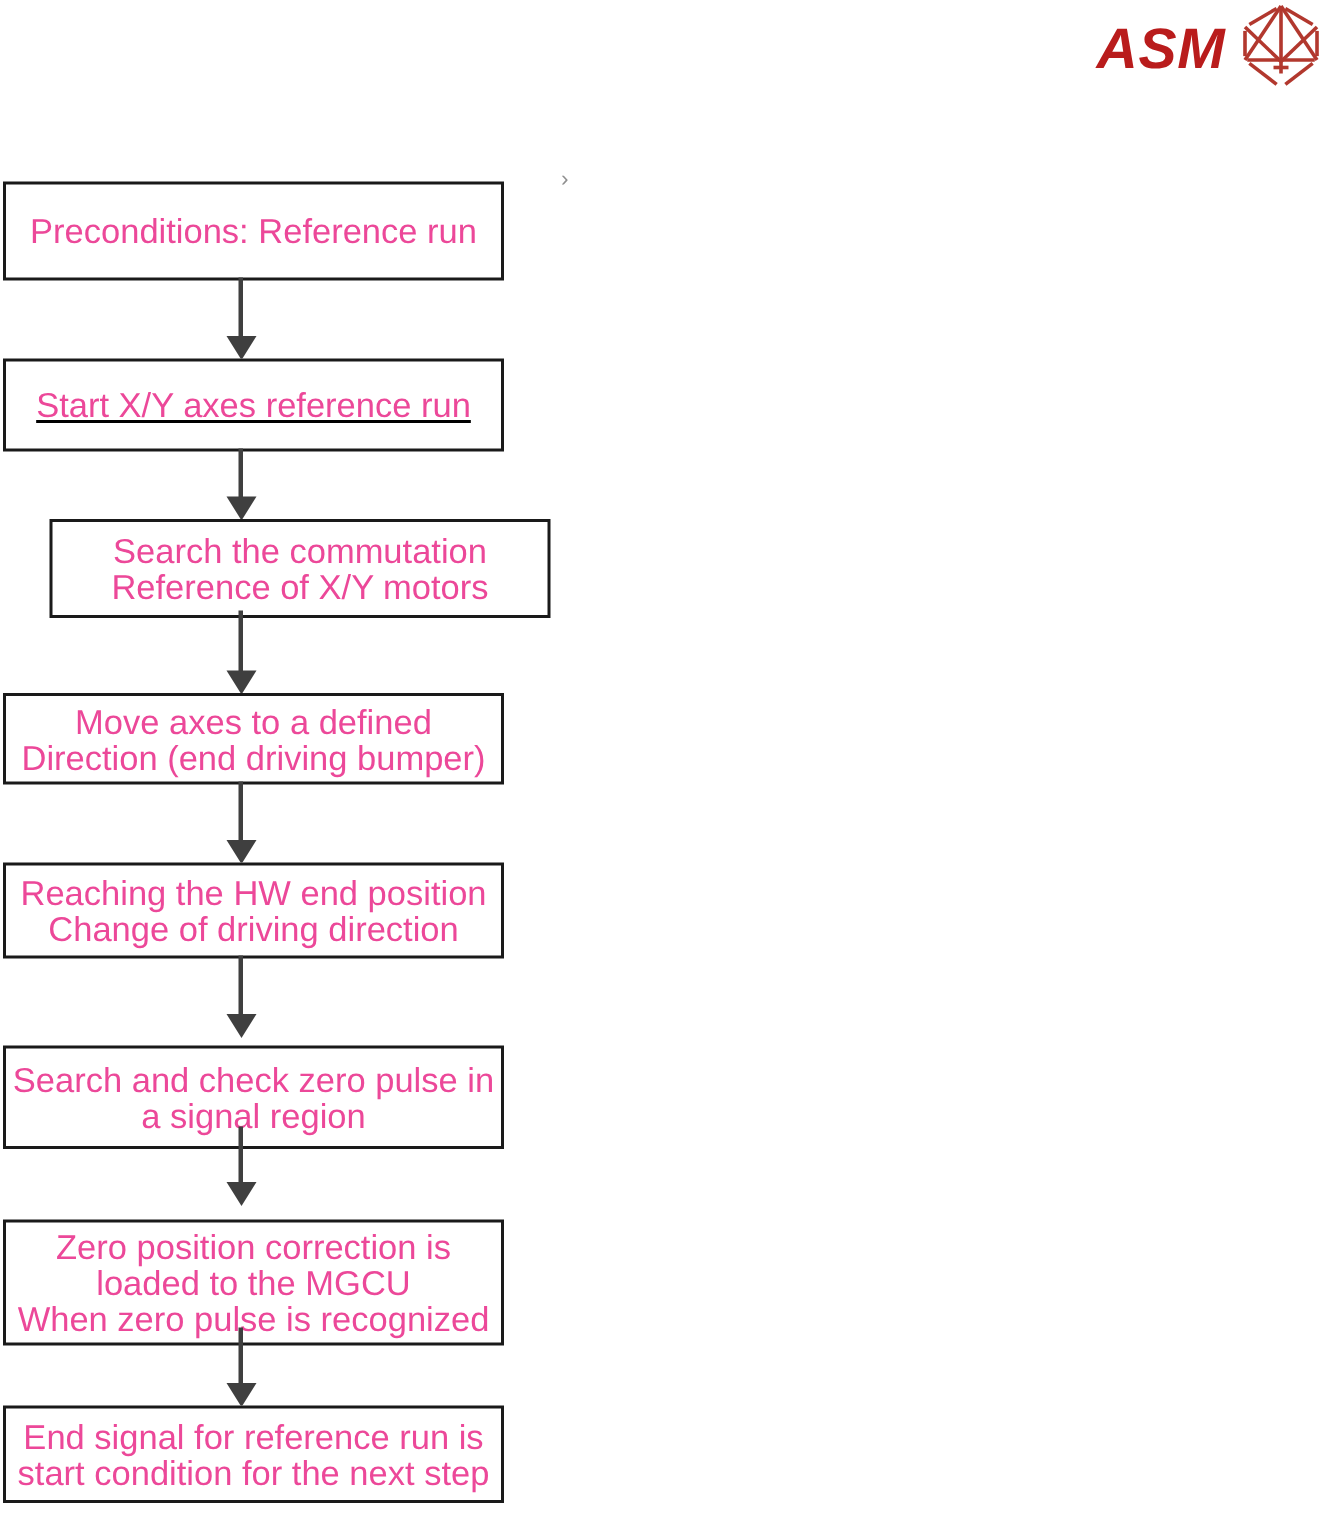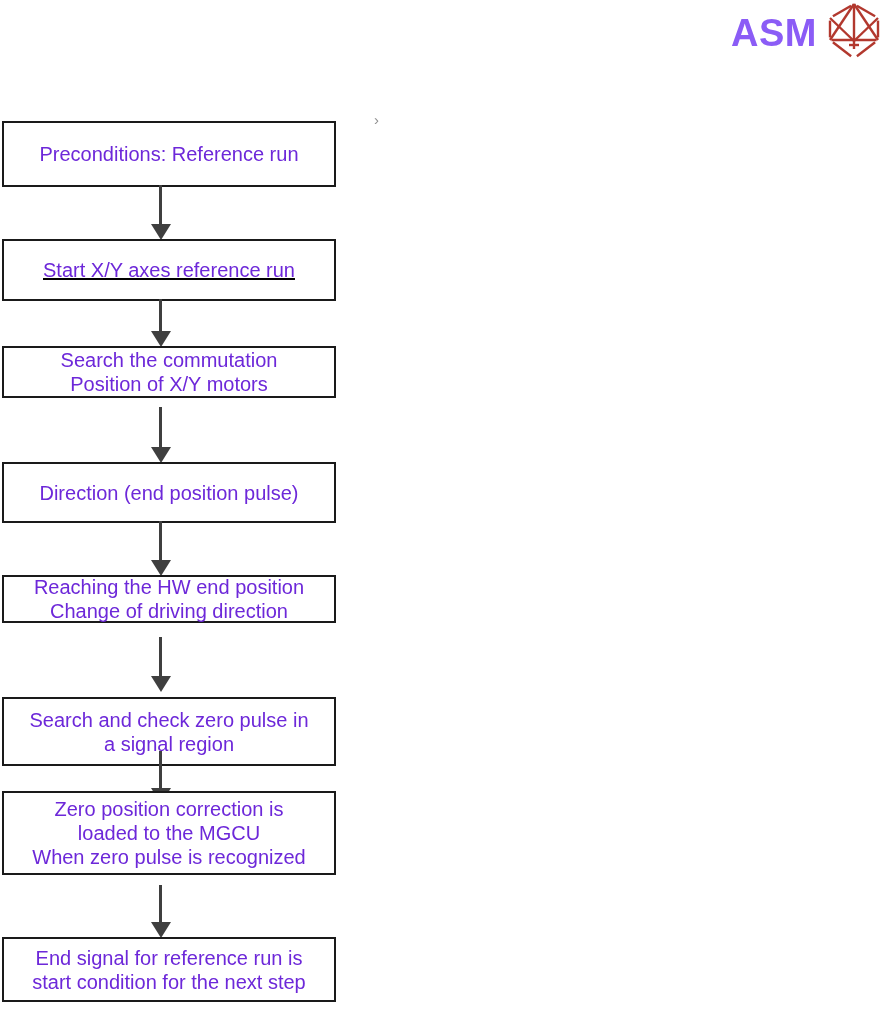--- a/index.html
+++ b/index.html
@@ -63,23 +63,23 @@
     box-sizing: border-box;
     border: 2px solid var(--box-border, #1a1a1a);
     background: #ffffff;
     display: flex;
     flex-direction: column;
     justify-content: center;
     align-items: center;
     text-align: center;
   }
   .flow-line-text {
-    font-size: 20px;
+    font-size: 23px;
     line-height: 24px;
-    color: #6d28d9;
+    color: #ec4899;
     white-space: nowrap;
   }
   .arrow-line {
     position: absolute;
     width: 3px;
     background: var(--arrow-color, #3f3f3f);
   }
   .arrow-head {
     position: absolute;
     width: 0;
@@ -88,21 +88,21 @@
     border-right: 10px solid transparent;
     border-top: 16px solid var(--arrow-color, #3f3f3f);
   }
 </style>
 </head>
 <body>
 
 <div class="page">
 
   <div class="logo"></div>
-  <span class="wordmark" style="color: #8b5cf6;">ASM</span>
+  <span class="wordmark" style="color: #b91c1c; font-style: italic;">ASM</span>
 
   <svg class="logo-icon" width="56" height="58" viewBox="0 0 56 58">
 
     <line x1="32.9" y1="3.7" x2="51.1" y2="14.3"></line>
     <line x1="54" y1="18.6" x2="54" y2="35.4"></line>
     <line x1="51.1" y1="40.2" x2="32.9" y2="54.3"></line>
     <line x1="27.1" y1="54.3" x2="8.9" y2="40.2"></line>
     <line x1="6" y1="35.4" x2="6" y2="18.6"></line>
     <line x1="8.9" y1="14.3" x2="27.1" y2="3.7"></line>
 
@@ -125,44 +125,45 @@
       <div class="flow-box" style="top: 121px; height: 66px;">
         <div class="flow-line-text">Preconditions: Reference run</div>
       </div>
       <div class="arrow-line" style="left: 159px; top: 185px; height: 45px;"></div>
       <div class="arrow-head" style="left: 150.5px; top: 224px;"></div>
       <div class="flow-box" style="top: 239px; height: 62px; text-decoration: underline;">
         <div class="flow-line-text">Start X/Y axes reference run</div>
       </div>
       <div class="arrow-line" style="left: 159px; top: 299px; height: 38px;"></div>
       <div class="arrow-head" style="left: 150.5px; top: 331px;"></div>
-      <div class="flow-box" style="top: 346px; height: 52px;">
+      <div class="flow-box" style="top: 346px; height: 66px; margin-left: 31px;">
         <div class="flow-line-text">Search the commutation</div>
-        <div class="flow-line-text">Position of X/Y motors</div>
+        <div class="flow-line-text">Reference of X/Y motors</div>
       </div>
       <div class="arrow-line" style="left: 159px; top: 407px; height: 46px;"></div>
       <div class="arrow-head" style="left: 150.5px; top: 447px;"></div>
       <div class="flow-box" style="top: 462px; height: 61px;">
-        <div class="flow-line-text">Direction (end position pulse)</div>
+        <div class="flow-line-text">Move axes to a defined</div>
+        <div class="flow-line-text">Direction (end driving bumper)</div>
       </div>
       <div class="arrow-line" style="left: 159px; top: 521px; height: 45px;"></div>
       <div class="arrow-head" style="left: 150.5px; top: 560px;"></div>
-      <div class="flow-box" style="top: 575px; height: 48px;">
+      <div class="flow-box" style="top: 575px; height: 64px;">
         <div class="flow-line-text">Reaching the HW end position</div>
         <div class="flow-line-text">Change of driving direction</div>
       </div>
       <div class="arrow-line" style="left: 159px; top: 637px; height: 45px;"></div>
       <div class="arrow-head" style="left: 150.5px; top: 676px;"></div>
       <div class="flow-box" style="top: 697px; height: 69px;">
         <div class="flow-line-text">Search and check zero pulse in</div>
         <div class="flow-line-text">a signal region</div>
       </div>
       <div class="arrow-line" style="left: 159px; top: 751px; height: 43px;"></div>
       <div class="arrow-head" style="left: 150.5px; top: 788px;"></div>
-      <div class="flow-box" style="top: 791px; height: 84px;">
+      <div class="flow-box" style="top: 813px; height: 84px;">
         <div class="flow-line-text">Zero position correction is</div>
         <div class="flow-line-text">loaded to the MGCU</div>
         <div class="flow-line-text">When zero pulse is recognized</div>
       </div>
       <div class="arrow-line" style="left: 159px; top: 885px; height: 43px;"></div>
       <div class="arrow-head" style="left: 150.5px; top: 922px;"></div>
       <div class="flow-box" style="top: 937px; height: 65px;">
         <div class="flow-line-text">End signal for reference run is</div>
         <div class="flow-line-text">start condition for the next step</div>
       </div>

